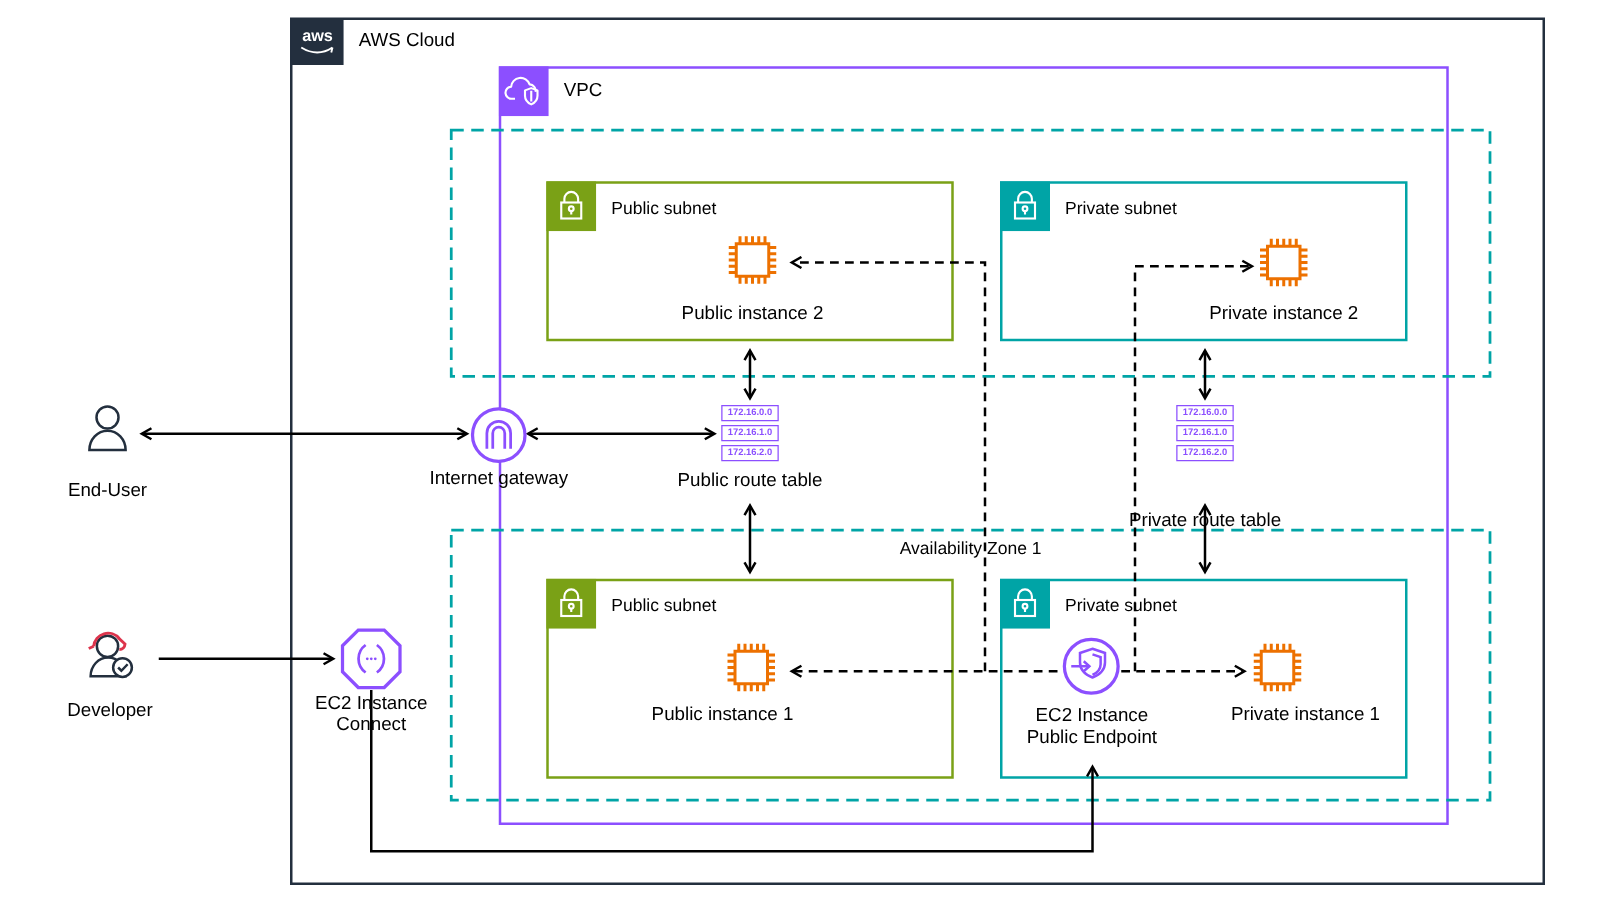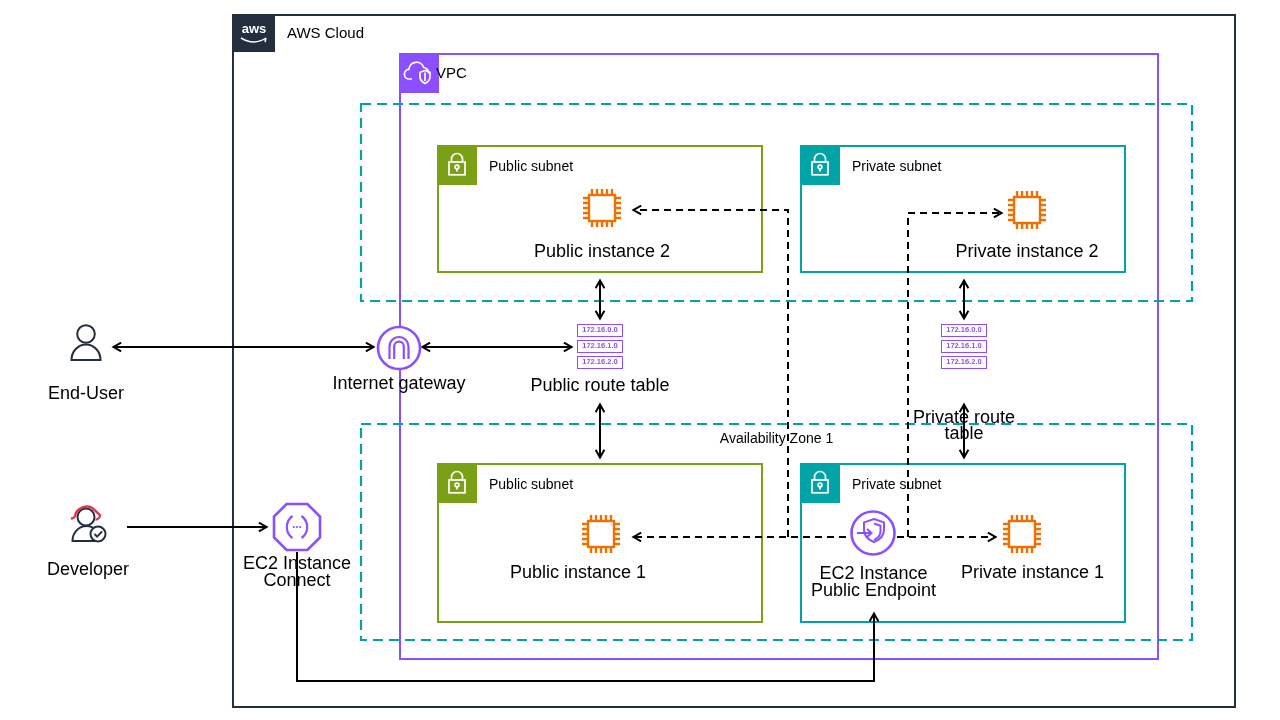--- a/index.html
+++ b/index.html
@@ -10,21 +10,21 @@
   .b-vpc{left:399px;top:53px;width:760px;height:607px;border:2px solid #8C4FFF;}
   .b-ps2{left:437px;top:145px;width:326px;height:128px;border:2px solid #7AA116;}
   .b-prs2{left:800px;top:145px;width:326px;height:128px;border:2px solid #00A4A6;}
   .b-ps1{left:437px;top:463px;width:326px;height:160px;border:2px solid #7AA116;}
   .b-prs1{left:800px;top:463px;width:326px;height:160px;border:2px solid #00A4A6;}
   .overlay{position:absolute;left:0;top:0;pointer-events:none;}
   .ln{stroke:#000;stroke-width:2;fill:none;}
   .dash{stroke-dasharray:7 5;}
   .az{fill:none;stroke:#00A4A6;stroke-width:2.2;stroke-dasharray:10 6;}
   .icon{position:absolute;line-height:0;}
-  .lbl{position:absolute;font-size:18px;line-height:16px;white-space:nowrap;}
+  .lbl{position:absolute;font-size:15px;line-height:16px;white-space:nowrap;}
   .lbl.big{font-size:15px;}
   .lbl.med{font-size:14px;}
   .ctr{text-align:center;white-space:normal;}
   .rt{position:absolute;width:46px;}
   .rt-row{box-sizing:border-box;width:46px;height:13px;border:1.5px solid #8C4FFF;background:#fff;
           color:#8C4FFF;font-size:7.5px;font-weight:bold;text-align:center;line-height:9.5px;margin-bottom:3px;}
 </style>
 </head>
 <body>
 
@@ -214,21 +214,21 @@
     <div class="rt-row">172.16.1.0</div>
     <div class="rt-row">172.16.2.0</div>
   </div>
   <div class="rt" style="left:941px;top:324px;">
     <div class="rt-row">172.16.0.0</div>
     <div class="rt-row">172.16.1.0</div>
     <div class="rt-row">172.16.2.0</div>
   </div>
 
   <div class="lbl big" style="left:287px;top:25px;">AWS Cloud</div>
-  <div class="lbl big" style="left:436px;top:65px;">VPC</div>
+  <div class="lbl big" style="left:451px;top:65px;">VPC</div>
   <div class="lbl med ctr" style="left:360px;top:430px;width:833px;">Availability Zone 1</div>
   <div class="lbl med" style="left:489px;top:158px;">Public subnet</div>
   <div class="lbl med" style="left:852px;top:158px;">Private subnet</div>
   <div class="lbl med" style="left:489px;top:476px;">Public subnet</div>
   <div class="lbl med" style="left:852px;top:476px;">Private subnet</div>
 
   <div class="lbl ctr" style="left:520px;top:243px;width:164px;">Public instance 2</div>
   <div class="lbl ctr" style="left:945px;top:243px;width:164px;">Private instance 2</div>
   <div class="lbl ctr" style="left:496px;top:564px;width:164px;">Public instance 1</div>
   <div class="lbl ctr" style="left:940px;top:564px;width:164px;text-align:right;">Private instance 1</div>

